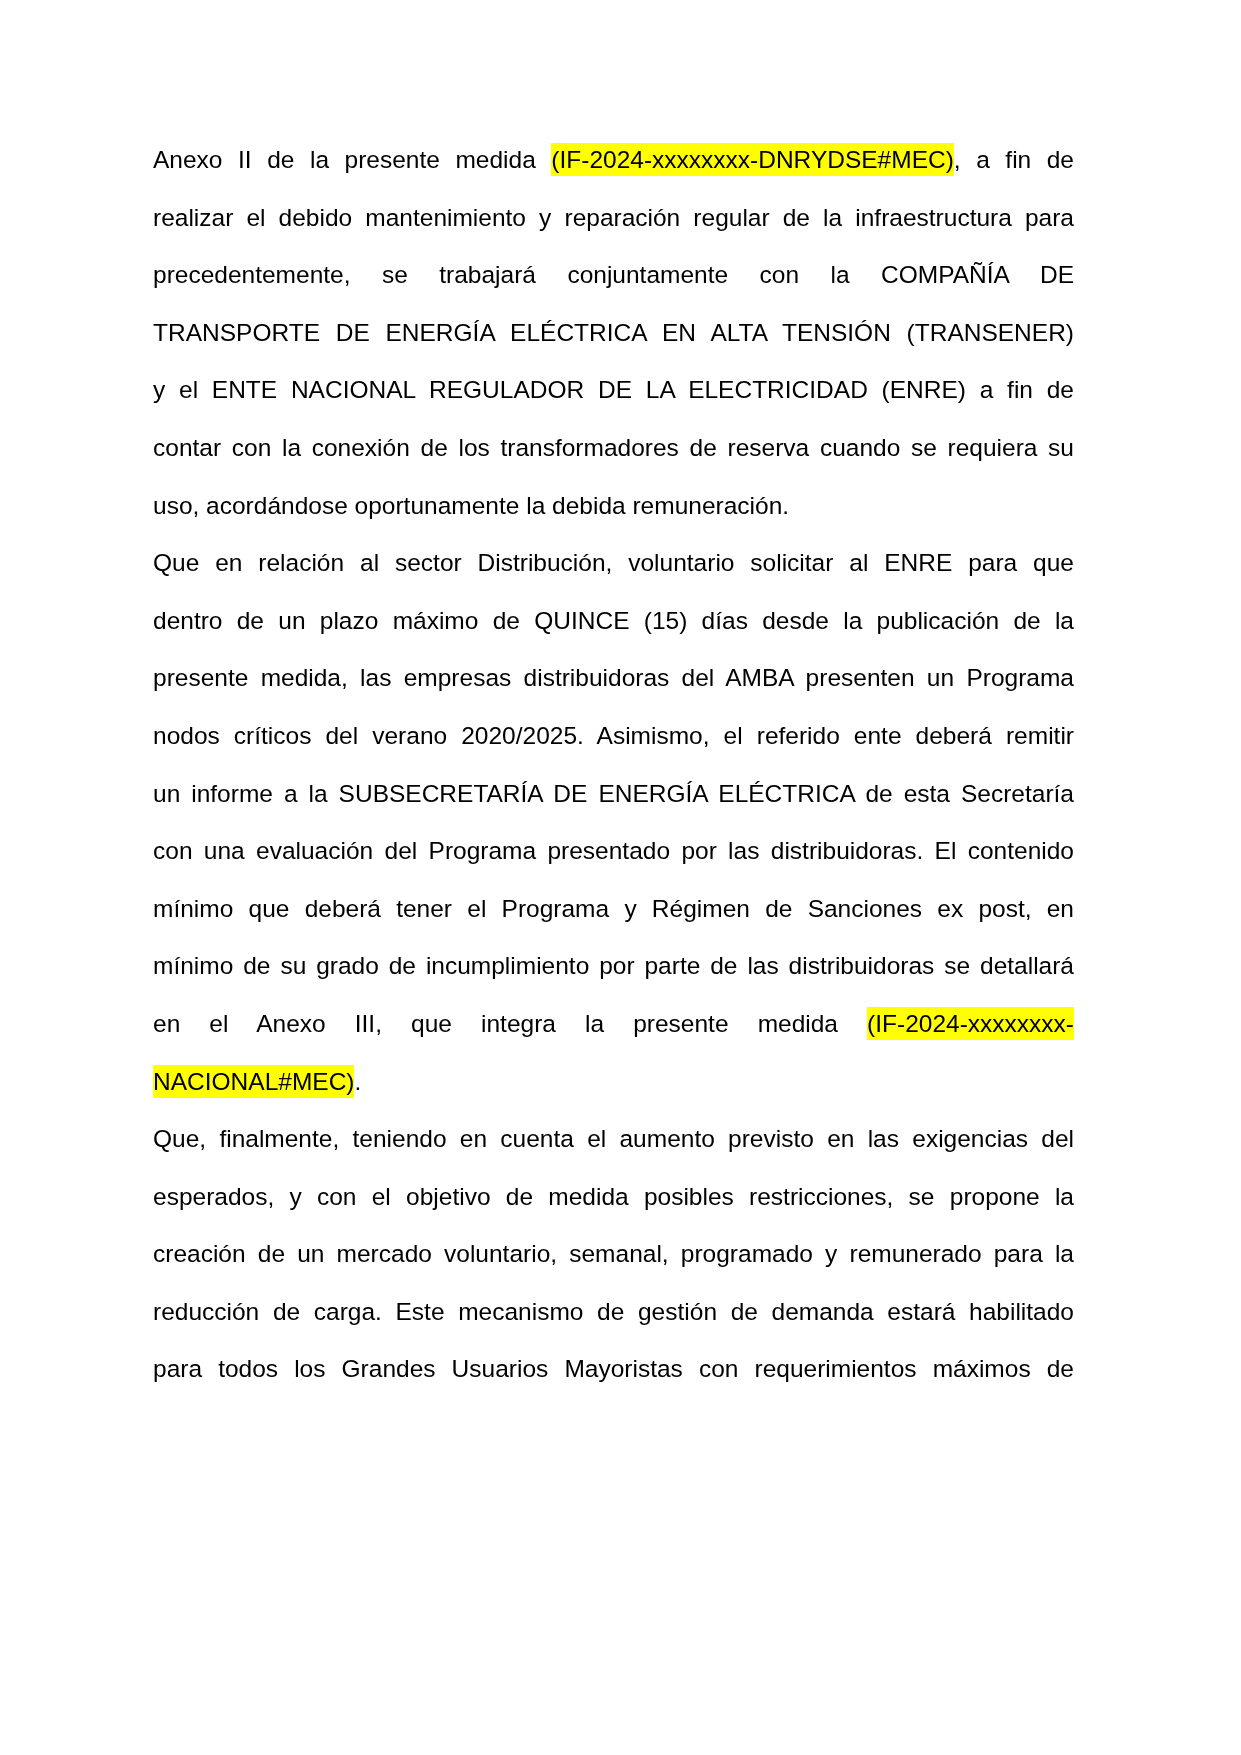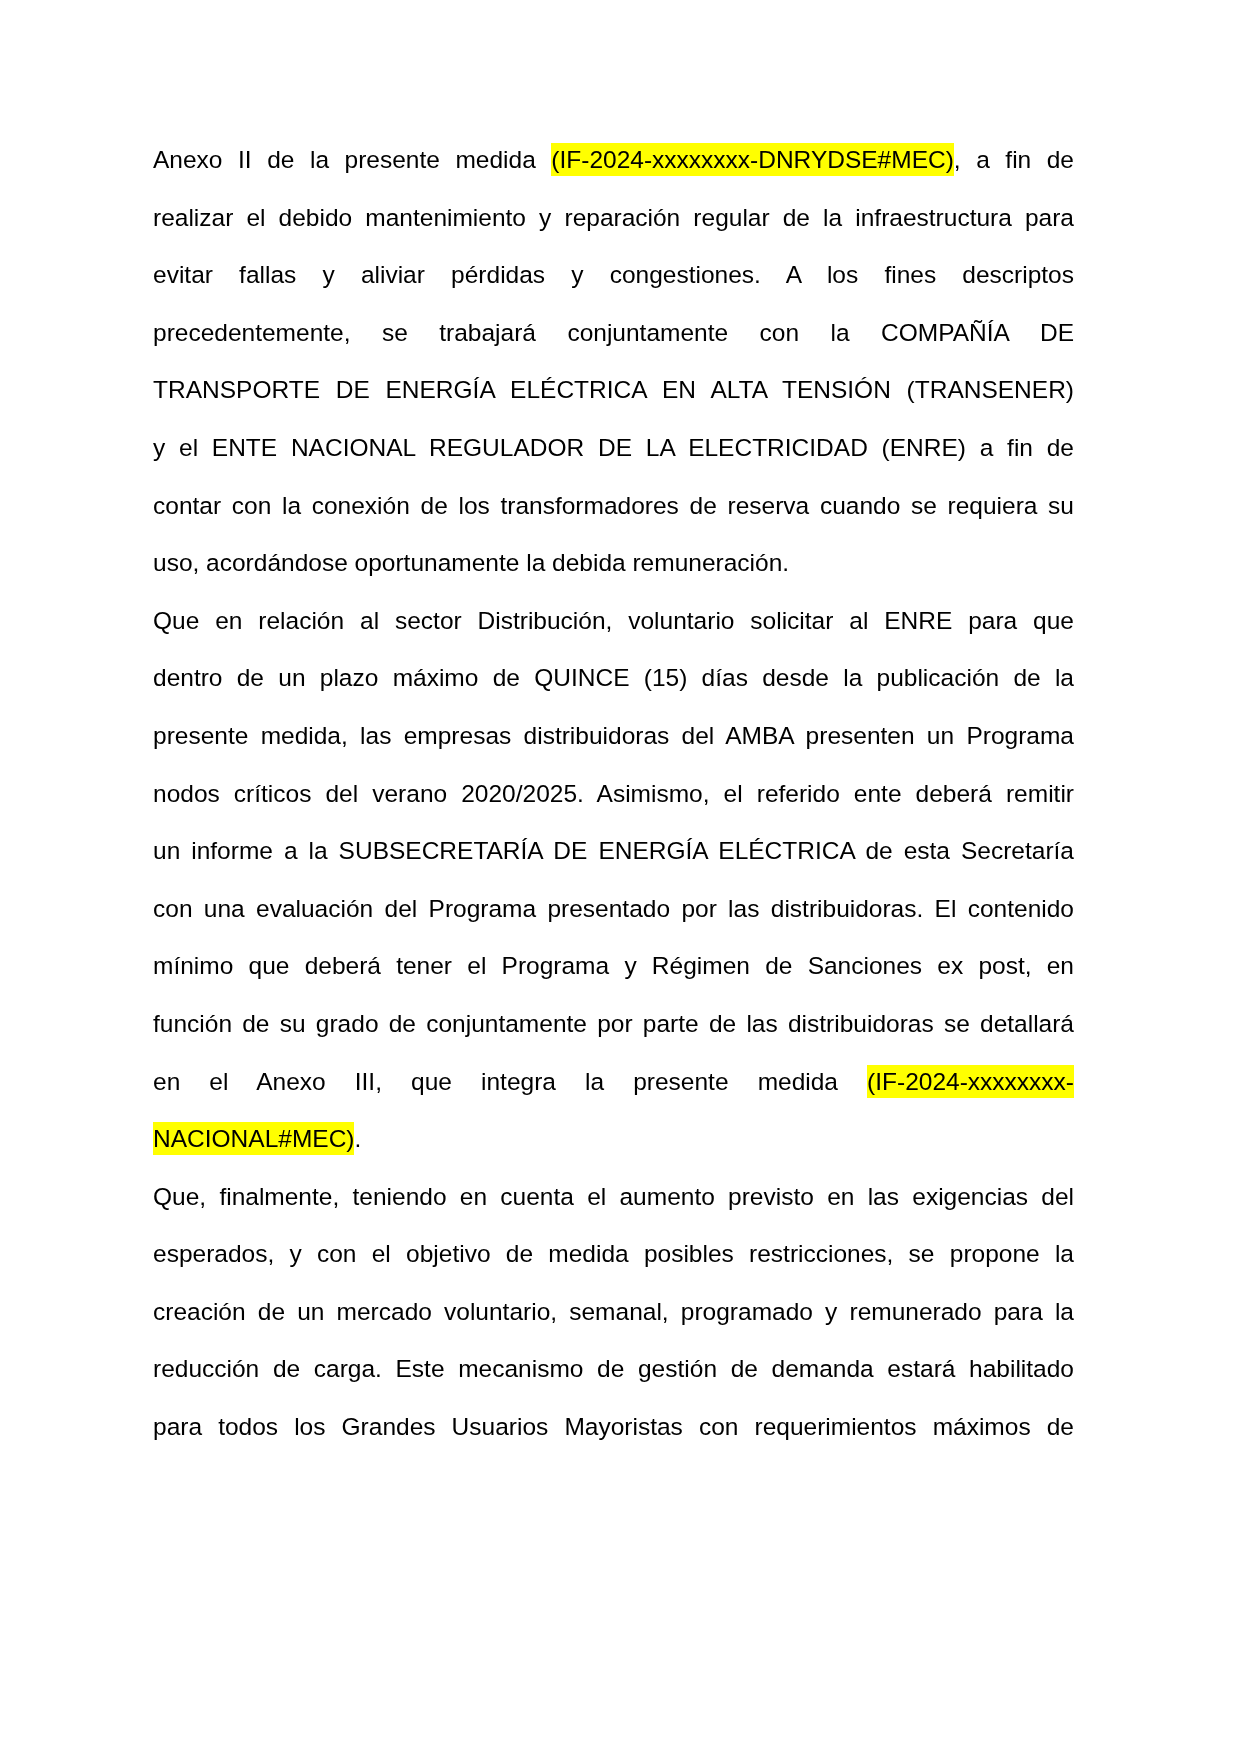--- a/index.html
+++ b/index.html
@@ -52,36 +52,35 @@
   }
 </style>
 </head>
 <body>
 
 <div class="page">
   <div class="text-block" id="text-block">
       <div class="paragraph">
         <div class="line"><span class="seg">Anexo II de la presente medida </span><span class="hl">(IF-2024-xxxxxxxx-DNRYDSE#MEC)</span><span class="seg">, a fin de</span></div>
         <div class="line"><span class="seg">realizar el debido mantenimiento y reparación regular de la infraestructura para</span></div>
-        <div class="line"><span class="seg">evitar fallas y aliviar pérdidas y congestiones. A los fines descriptos</span></div>
         <div class="line"><span class="seg">precedentemente, se trabajará conjuntamente con la COMPAÑÍA DE</span></div>
         <div class="line"><span class="seg">TRANSPORTE DE ENERGÍA ELÉCTRICA EN ALTA TENSIÓN (TRANSENER)</span></div>
         <div class="line"><span class="seg">y el ENTE NACIONAL REGULADOR DE LA ELECTRICIDAD (ENRE) a fin de</span></div>
         <div class="line"><span class="seg">contar con la conexión de los transformadores de reserva cuando se requiera su</span></div>
         <div class="line no-justify"><span class="seg">uso, acordándose oportunamente la debida remuneración.</span></div>
       </div>
       <div class="paragraph">
         <div class="line"><span class="seg">Que en relación al sector Distribución, voluntario solicitar al ENRE para que</span></div>
         <div class="line"><span class="seg">dentro de un plazo máximo de QUINCE (15) días desde la publicación de la</span></div>
         <div class="line"><span class="seg">presente medida, las empresas distribuidoras del AMBA presenten un Programa</span></div>
         <div class="line"><span class="seg">nodos críticos del verano 2020/2025. Asimismo, el referido ente deberá remitir</span></div>
         <div class="line"><span class="seg">un informe a la SUBSECRETARÍA DE ENERGÍA ELÉCTRICA de esta Secretaría</span></div>
         <div class="line"><span class="seg">con una evaluación del Programa presentado por las distribuidoras.  El contenido</span></div>
         <div class="line"><span class="seg">mínimo que deberá tener el Programa y Régimen de Sanciones ex post, en</span></div>
-        <div class="line"><span class="seg">función de su grado de conjuntamente por parte de las distribuidoras se detallará</span></div>
+        <div class="line"><span class="seg">mínimo de su grado de incumplimiento por parte de las distribuidoras se detallará</span></div>
         <div class="line"><span class="seg">en el Anexo III, que integra la presente medida </span><span class="hl">(IF-2024-xxxxxxxx-</span></div>
         <div class="line no-justify"><span class="hl">NACIONAL#MEC)</span><span class="seg">.</span></div>
       </div>
       <div class="paragraph">
         <div class="line"><span class="seg">Que, finalmente, teniendo en cuenta el aumento previsto en las exigencias del</span></div>
         <div class="line"><span class="seg">esperados, y con el objetivo de medida posibles restricciones, se propone la</span></div>
         <div class="line"><span class="seg">creación de un mercado voluntario, semanal, programado y remunerado para la</span></div>
         <div class="line"><span class="seg">reducción de carga. Este mecanismo de gestión de demanda estará habilitado</span></div>
         <div class="line"><span class="seg">para todos los Grandes Usuarios Mayoristas con requerimientos máximos de</span></div>
       </div>

